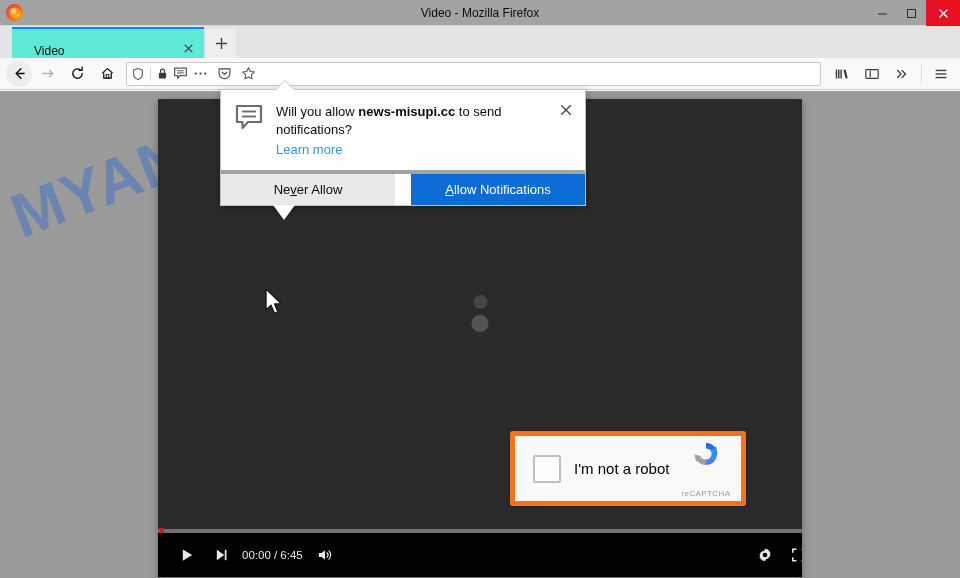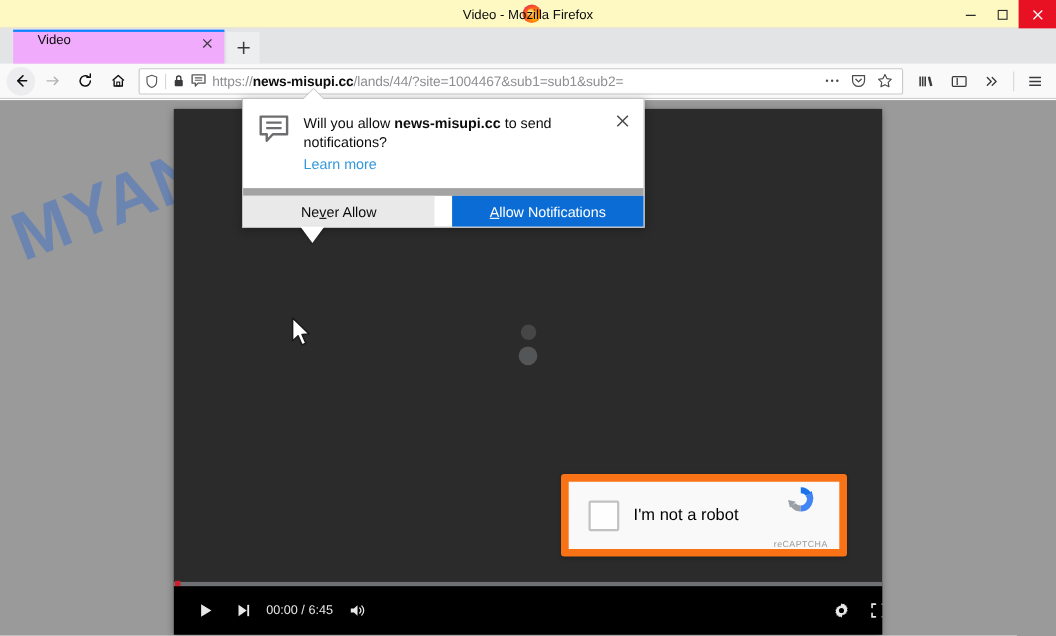--- a/index.html
+++ b/index.html
@@ -7,23 +7,23 @@
     width: 960px; height: 578px;
     overflow: hidden;
     font-family: "Liberation Sans", sans-serif;
     background: #ffffff;
   }
   #app { position: relative; width: 960px; height: 578px; }
 
   
   .titlebar {
     position: absolute; left: 0; top: 0; width: 960px; height: 26px;
-    background: #fef9c3;
+    background: #a3a3a3;
     border-bottom: 1px solid #d7d7db;
-    display: flex; align-items: center; justify-content: center;
+    display: flex; align-items: center;
   }
   .ff-logo {
     width: 17px; height: 17px; margin-left: 6px; border-radius: 50%;
     background: radial-gradient(circle at 62% 62%, #ffd24d 0%, #ff9500 28%, #ff5722 55%, #e0335a 78%, #9059ff 100%);
     position: relative; flex: none;
   }
   .ff-logo::after {
     content: ""; position: absolute; left: 4px; top: 4px; width: 8px; height: 8px;
     border-radius: 50%;
     background: radial-gradient(circle at 40% 40%, #ffffff 0%, #ffd24d 35%, #ff7139 70%, transparent 100%);
@@ -43,22 +43,22 @@
   .win-btn.close { background: #e81123; color: #ffffff; width: 34px; }
 
   
   .tabstrip {
     position: absolute; left: 0; top: 26px; width: 960px; height: 32px;
     background: #e3e4e6;
     display: flex; align-items: flex-end;
   }
   .tab {
     position: relative; width: 192px; height: 31px; margin-left: 12px;
-    background: #f0abfc;
-    display: flex; align-items: flex-start;
+    background: #5eead4;
+    display: flex; align-items: flex-end;
     border-top: 2px solid #0a84ff;
     gap: 48px;
   }
   .tab-label {
     font-size: 12px; color: #0c0c0d; margin-left: 22px; flex: 1;
     overflow: hidden; white-space: nowrap; text-overflow: ellipsis;
   }
   .tab-close {
     width: 20px; height: 20px; margin-right: 6px;
     display: flex; align-items: center; justify-content: center;
@@ -132,22 +132,22 @@
   .spinner i:nth-child(1) { opacity: .35; width: 14px; height: 14px; margin-left: 2px; }
 
   .headline {
     position: absolute; left: 0; right: 0; top: 163px; text-align: center;
     font-size: 30px; color: #ffffff; font-weight: 400;
   }
   .headline .allow { color: #8f2b2b; }
 
   
   .recaptcha {
-    position: absolute; left: 352px; top: 332px; width: 260px; height: 75px;
-    background: #f9f9f9; border: 7px solid #f97316; border-radius: 3px;
+    position: absolute; left: 352px; top: 332px; width: 236px; height: 75px;
+    background: #f9f9f9; border: 5px solid #f97316; border-radius: 3px;
     box-shadow: 0 1px 4px rgba(0,0,0,.25);
     display: flex; align-items: center;
   }
   .rc-box {
     width: 28px; height: 28px; margin-left: 18px; flex: none;
     background: #fefefe; border: 2px solid #c1c1c1; border-radius: 2px;
   }
   .rc-label { font-size: 15px; color: #000000; margin-left: 13px; flex: 1; }
   .rc-logo { width: 70px; text-align: center; flex: none; padding-bottom: 2px; }
   .rc-logo-txt { font-size: 8px; color: #9a9a9a; letter-spacing: .4px; margin-top: 14px; }
@@ -202,21 +202,21 @@
   .dh-text { font-size: 13px; color: #0c0c0d; line-height: 1.35; }
   .dh-text b { font-weight: 700; }
   .dh-link {
     display: inline-block; margin-top: 4px;
     font-size: 13px; color: #3498db; text-decoration: none;
   }
   .dh-close {
     position: absolute; right: 11px; top: 12px; width: 16px; height: 16px;
     display: flex; align-items: center; justify-content: center; color: #4a4a4d;
   }
-  .dh-buttons { display: flex; height: 35px; border-top: 7px solid #a3a3a3; gap: 16px; }
+  .dh-buttons { display: flex; height: 35px; border-top: 4px solid #a3a3a3; gap: 16px; }
   .dh-btn {
     flex: 1; display: flex; align-items: center; justify-content: center;
     font-size: 13px; color: #0c0c0d; background: #e9e9ea;
   }
   .dh-btn.primary { background: #0a6cd4; color: #ffffff; }
   .ak { text-decoration: underline; }
 </style>
 </head>
 <body>
 
@@ -303,21 +303,20 @@
             <path d="M5.6 7 V5 a2.4 2.4 0 0 1 4.8 0 V7" fill="none" stroke="#3a3a3c" stroke-width="1.5"></path>
           </svg>
       </div>
       <div class="url-icon" style="margin-left:4px">
         <svg width="15" height="15" viewBox="0 0 18 18">
             <path d="M2 2.5 h14 v9 h-7.5 l-3 3.2 v-3.2 H2 Z" fill="none" stroke="#5a5a5c" stroke-width="1.5" stroke-linejoin="round"></path>
             <line x1="5" y1="5.7" x2="13" y2="5.7" stroke="#5a5a5c" stroke-width="1.2"></line>
             <line x1="5" y1="8.3" x2="13" y2="8.3" stroke="#5a5a5c" stroke-width="1.2"></line>
           </svg>
       </div>
-      <div class="url-text"><span>https://</span><b>news-misupi.cc</b><span>/lands/44/?site=1004467&amp;sub1=sub1&amp;sub2=</span></div>
       <div class="url-right">
         <div class="navbtn">
           <svg width="15" height="15" viewBox="0 0 16 16">
               <circle cx="3" cy="8" r="1.2" fill="#4a4a4d"></circle>
               <circle cx="8" cy="8" r="1.2" fill="#4a4a4d"></circle>
               <circle cx="13" cy="8" r="1.2" fill="#4a4a4d"></circle>
             </svg>
         </div>
         <div class="navbtn">
           <svg width="15" height="15" viewBox="0 0 16 16">

